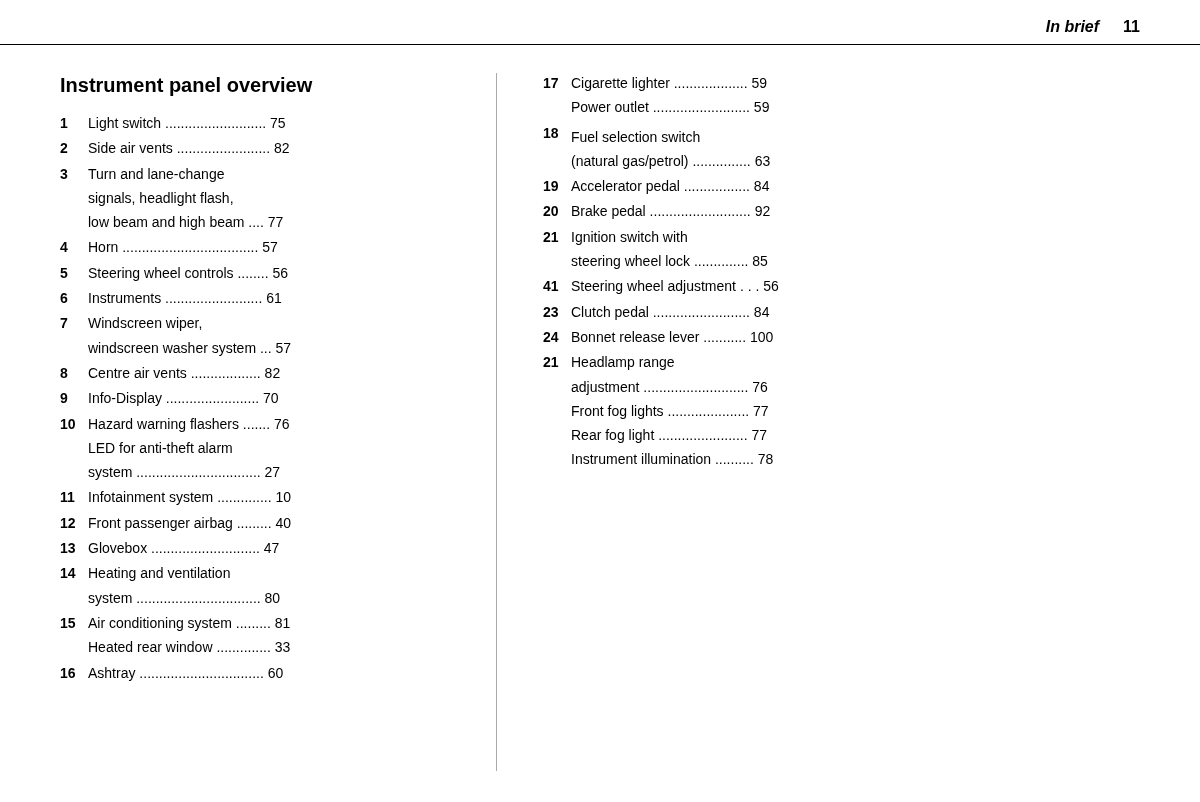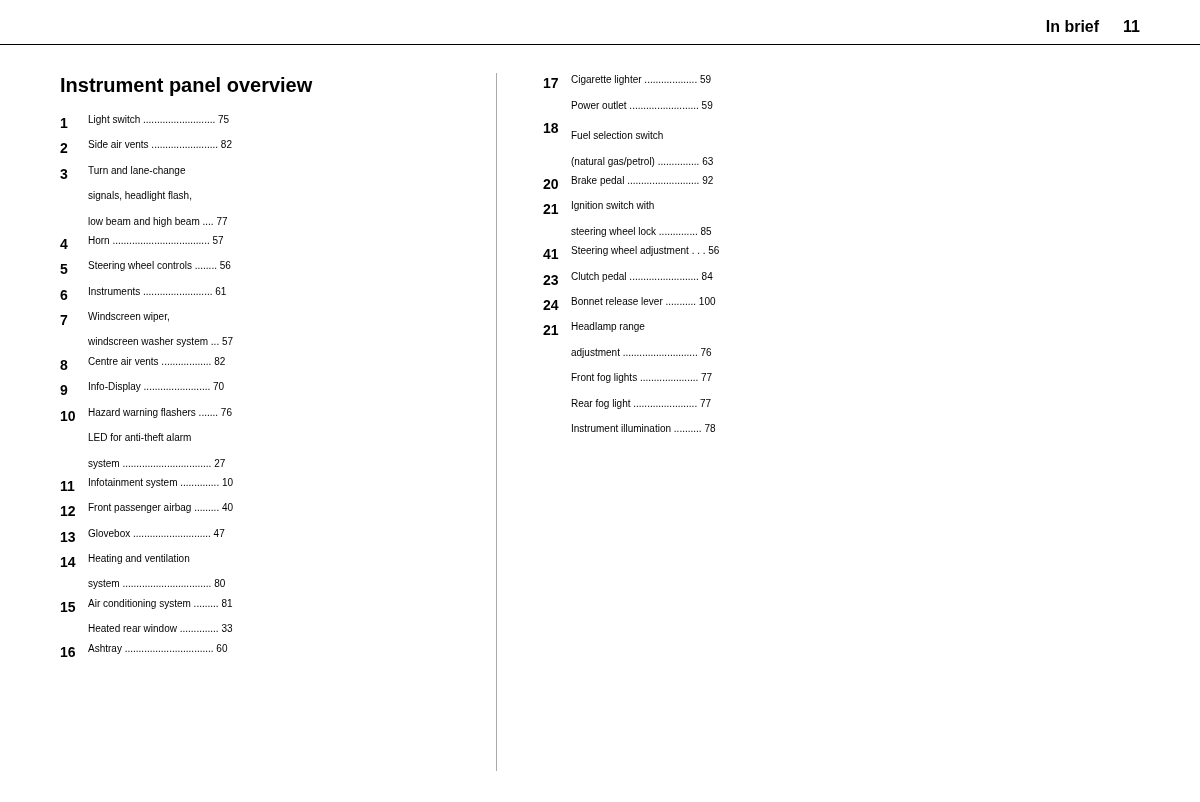--- a/index.html
+++ b/index.html
@@ -30,20 +30,21 @@
       justify-content: flex-end;
       align-items: center;
       padding: 18px 60px 8px 60px;
       border-bottom: 1px solid #000000;
     }
 
     .header-title {
       font-size: 16px;
       font-weight: bold;
       margin-right: 24px;
+      font-style: italic;
     }
 
     .header-page {
       font-size: 16px;
       font-weight: bold;
     }
 
     .content {
       display: flex;
       padding: 28px 76px 20px 60px;
@@ -89,30 +90,30 @@
 
     .item-number {
       font-weight: bold;
       min-width: 28px;
       flex-shrink: 0;
       font-size: 14px;
     }
 
     .item-content {
       flex: 1;
-      font-size: 10px;
+      font-size: 14px;
     }
 
     .item-text {
       display: block;
     }
 
     .item-sub {
       display: block;
-      margin-top: 11px;
+      margin-top: 4px;
     }
   </style>
 </head>
 <body>
 
 <div class="page-container">
 
   <div class="header">
     <span class="header-title">In brief</span>
     <span class="header-page">11</span>
@@ -241,20 +242,26 @@
             </div>
           </li>
           <li class="toc-item">
             <span class="item-number">18</span>
             <div class="item-content">
               <span class="item-sub">Fuel selection switch</span>
               <span class="item-sub">(natural gas/petrol) ............... 63</span>
             </div>
           </li>
           <li class="toc-item">
+            <span class="item-number">19</span>
+            <div class="item-content">
+              <span class="item-text">Accelerator pedal ................. 84</span>
+            </div>
+          </li>
+          <li class="toc-item">
             <span class="item-number">20</span>
             <div class="item-content">
               <span class="item-text">Brake pedal .......................... 92</span>
             </div>
           </li>
           <li class="toc-item">
             <span class="item-number">21</span>
             <div class="item-content">
               <span class="item-text">Ignition switch with</span>
               <span class="item-sub">steering wheel lock .............. 85</span>

